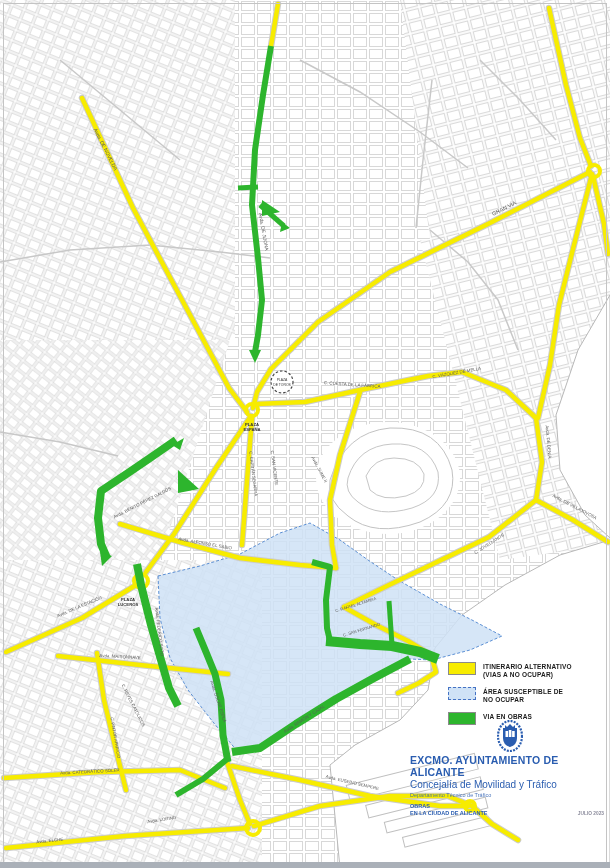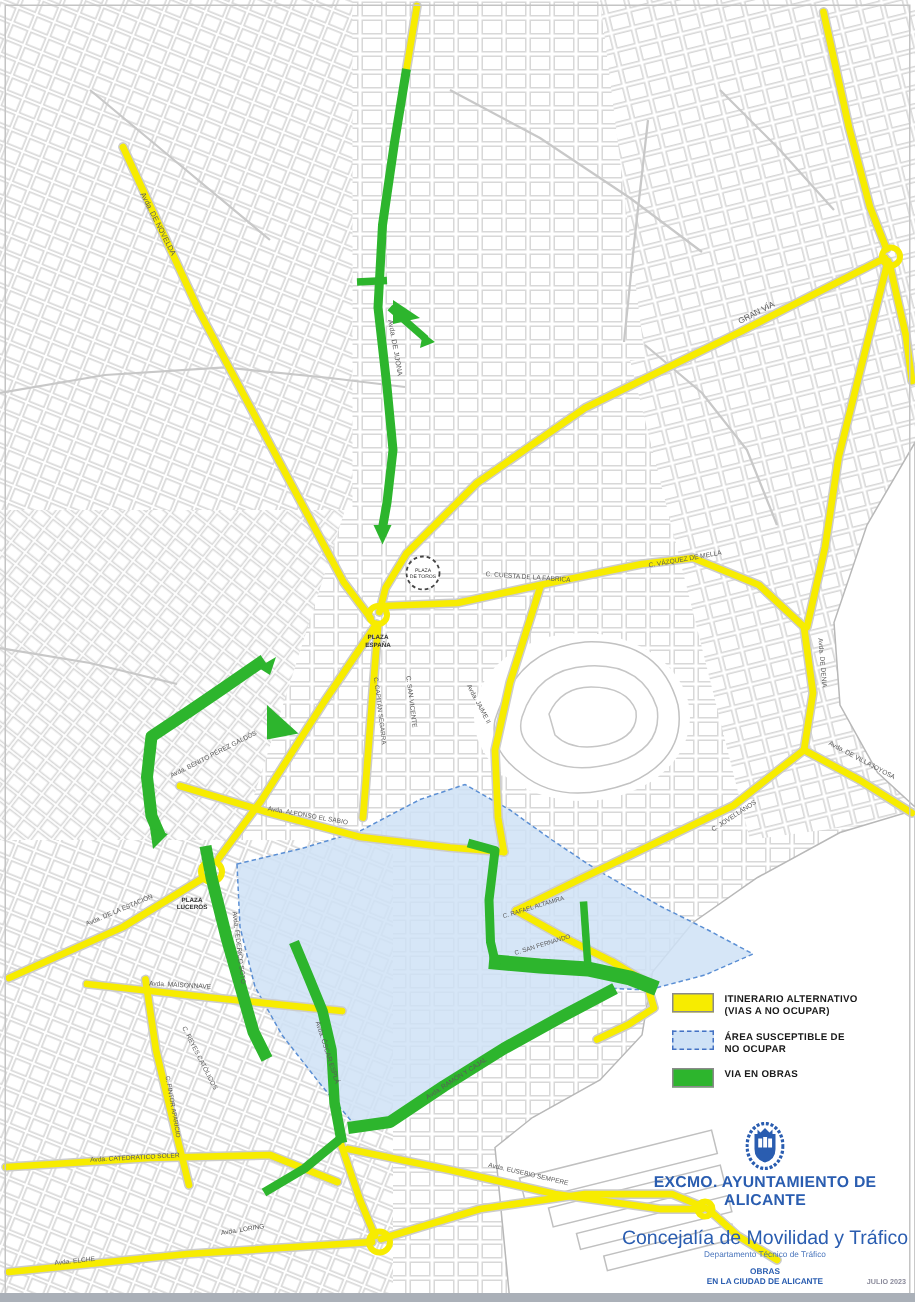--- a/index.html
+++ b/index.html
@@ -7,24 +7,24 @@
   .frame{position:absolute;inset:3px;border:1px solid #c4c4c4;pointer-events:none;}
   .footer-bar{position:absolute;left:0;right:0;bottom:0;height:6px;background:#aab0b8;}
   svg.map{position:absolute;left:0;top:0;}
   
   .legend{position:absolute;left:448px;top:662px;width:158px;}
   .legend-row{display:flex;gap:7px;margin-bottom:8px;align-items:flex-start;}
   .swatch{width:28px;height:13px;flex:0 0 auto;border:1px solid #8a8a8a;box-sizing:border-box;}
   .swatch.dashed{border:1.5px dashed #4472c4;}
   .legend-text{font-weight:bold;font-size:6.5px;line-height:8px;color:#1a1a1a;letter-spacing:.2px;padding-top:1px;white-space:pre-line;}
   
-  .titleblock{position:absolute;left:410px;top:748px;width:200px;text-align:center;}
+  .titleblock{position:absolute;left:410px;top:720px;width:200px;}
   .crest{display:block;margin:0 auto 2px auto;}
   .tb-org{font-size:10.5px;font-weight:bold;letter-spacing:.2px;}
-  .tb-dept{font-size:13px;margin-top:11px;}
+  .tb-dept{font-size:10px;margin-top:1px;}
   .tb-sub{font-size:5.5px;margin-top:2px;opacity:.85;}
   .tb-doc{font-size:5.5px;font-weight:bold;margin-top:5px;line-height:7px;}
   .tb-date{position:absolute;right:6px;bottom:1px;font-size:4.8px;color:#8c8c9c;font-weight:bold;}
 </style>
 </head>
 <body>
 
 <div class="page">
 
   <svg class="map" width="610" height="868" viewBox="0 0 610 868" aria-hidden="true">

